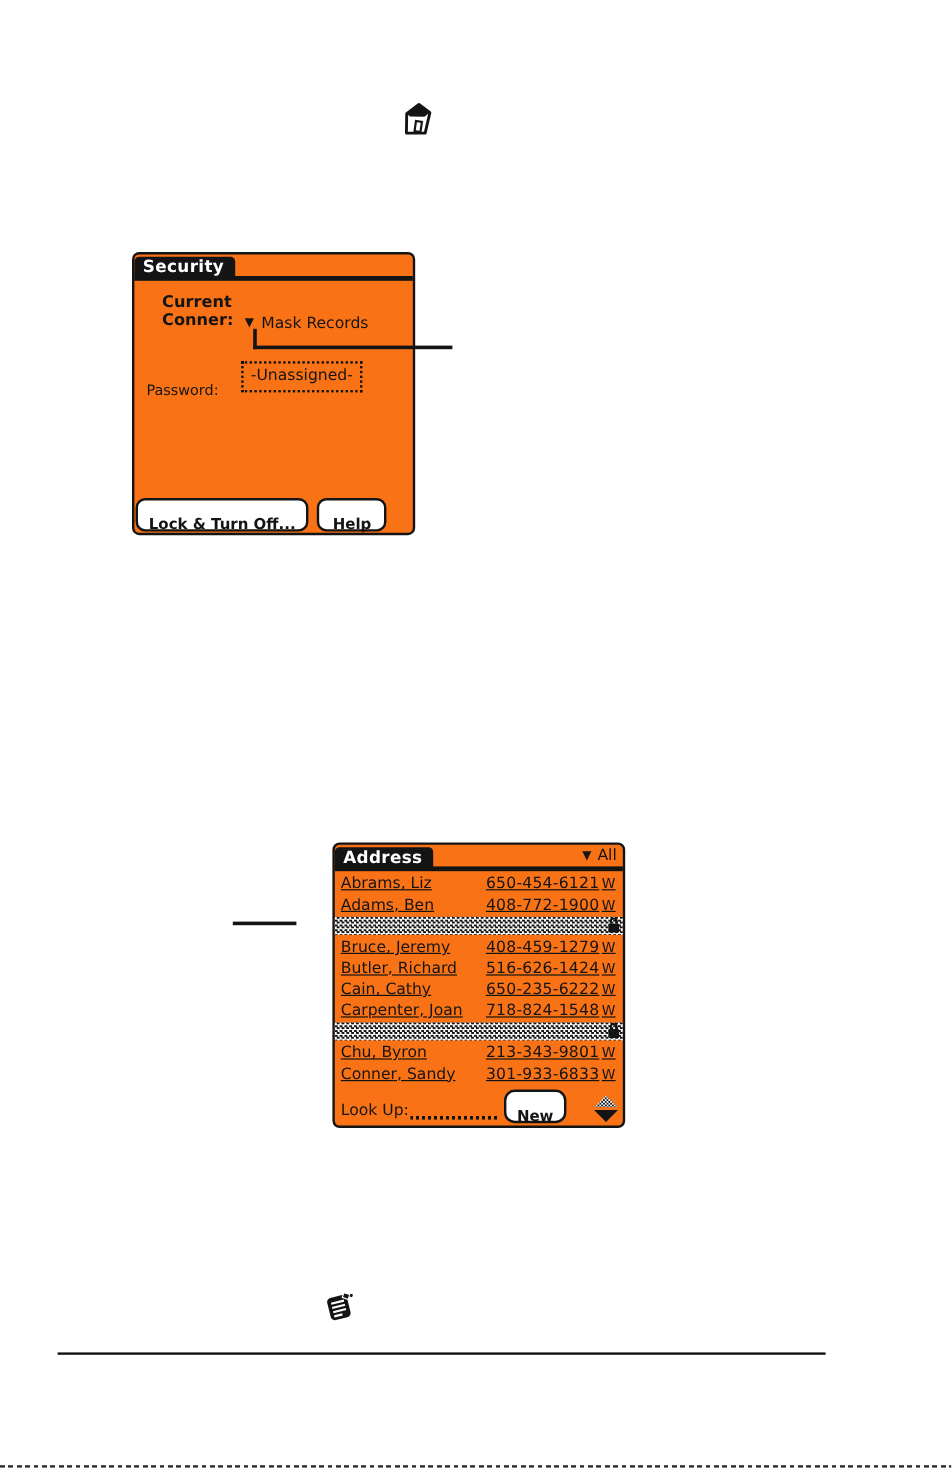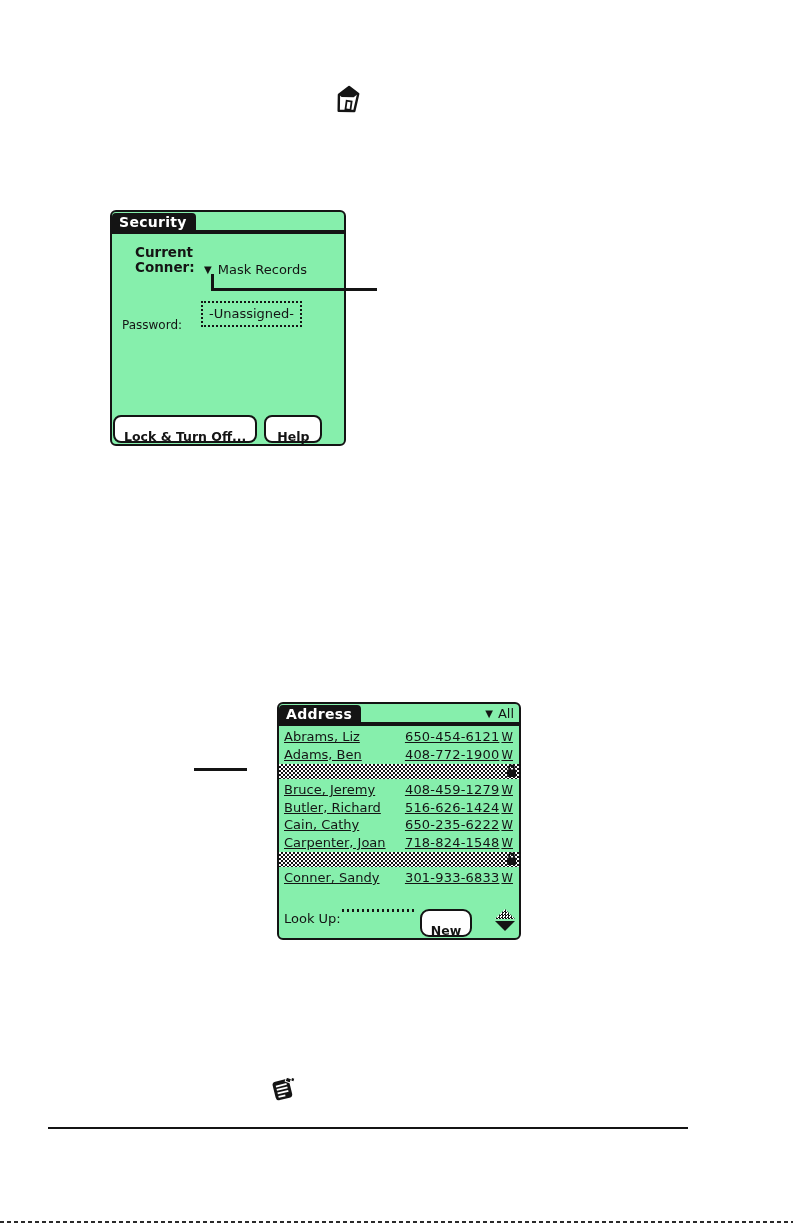--- a/index.html
+++ b/index.html
@@ -4,21 +4,21 @@
 <style>
   * { margin:0; padding:0; box-sizing:border-box; }
   html,body { background:#fff; }
   .page {
     position:relative; width:793px; height:1225px; background:#fff;
     font-family:"DejaVu Sans", sans-serif; color:#141414; overflow:hidden;
   }
 
   
   .palm-screen {
-    position:absolute; background:#86efac;
+    position:absolute; background:#f97316;
     border:2px solid #141414; border-radius:6px;
   }
   .titlebar {
     position:relative; height:22px; border-bottom:4px solid #141414;
   }
   .titletab {
     display:inline-block; background:#141414; color:#fff;
     font-weight:bold; font-size:14px; line-height:18px;
     padding:0 9px 0 7px; border-radius:4px 4px 0 0; letter-spacing:.3px;
   }
@@ -65,21 +65,21 @@
     padding:0 6px 0 5px; font-size:13px; white-space:nowrap;text-decoration:underline;
   }
   .addr-row .ph { letter-spacing:.2px; }
   .addr-row .ptype { font-size:11.5px; margin-left:2px; }
   .addr-row.masked { padding:0; position:relative; }
   .mask-bar { position:absolute; left:0; right:0; top:1px; height:15px; }
   .lock-wrap { position:absolute; right:2px; top:1px; width:11px; height:14px; }
 
   .bottombar {
     position:absolute; left:5px; right:4px; bottom:2px; height:27px;
-    display:flex; 
+    display:flex; align-items:flex-end;
   }
   .lookup { font-size:13px; line-height:20px; }
   .leader {
     width:74px; height:3px; margin:0 0 3px 1px;
     background:repeating-linear-gradient(90deg,#141414 0 2px,transparent 2px 5px);
   }
   .new-btn { margin-left:4px; height:23px; min-width:47px; border-radius:9px; }
   .scroll-arrows { margin-left:auto; display:flex; flex-direction:column; gap:2px; margin-bottom:1px; }
   .arrow-up {
     width:20px; height:10px; clip-path:polygon(50% 0,100% 100%,0 100%);
@@ -174,20 +174,24 @@
         <div class="addr-row">
           <span class="nm">Carpenter, Joan</span>
           <span class="ph">718-824-1548<span class="ptype">W</span></span>
         </div>
         <div class="addr-row masked">
           <span class="mask-bar dither"></span>
           <span class="lock-wrap"><svg width="11" height="14" viewBox="0 0 11 14">
               <path d="M3 5.5 V3.9 a2.5 2.5 0 0 1 5 0 V5.5" fill="none" stroke="#141414" stroke-width="1.6"></path>
               <rect x="1" y="5.5" width="9" height="7.5" rx="1" fill="#141414"></rect>
             </svg></span>
+        </div>
+        <div class="addr-row">
+          <span class="nm">Chu, Byron</span>
+          <span class="ph">213-343-9801<span class="ptype">W</span></span>
         </div>
         <div class="addr-row">
           <span class="nm">Conner, Sandy</span>
           <span class="ph">301-933-6833<span class="ptype">W</span></span>
         </div>
       </div>
 
     <div class="bottombar">
       <span class="lookup">Look Up:</span>
       <span class="leader"></span>

